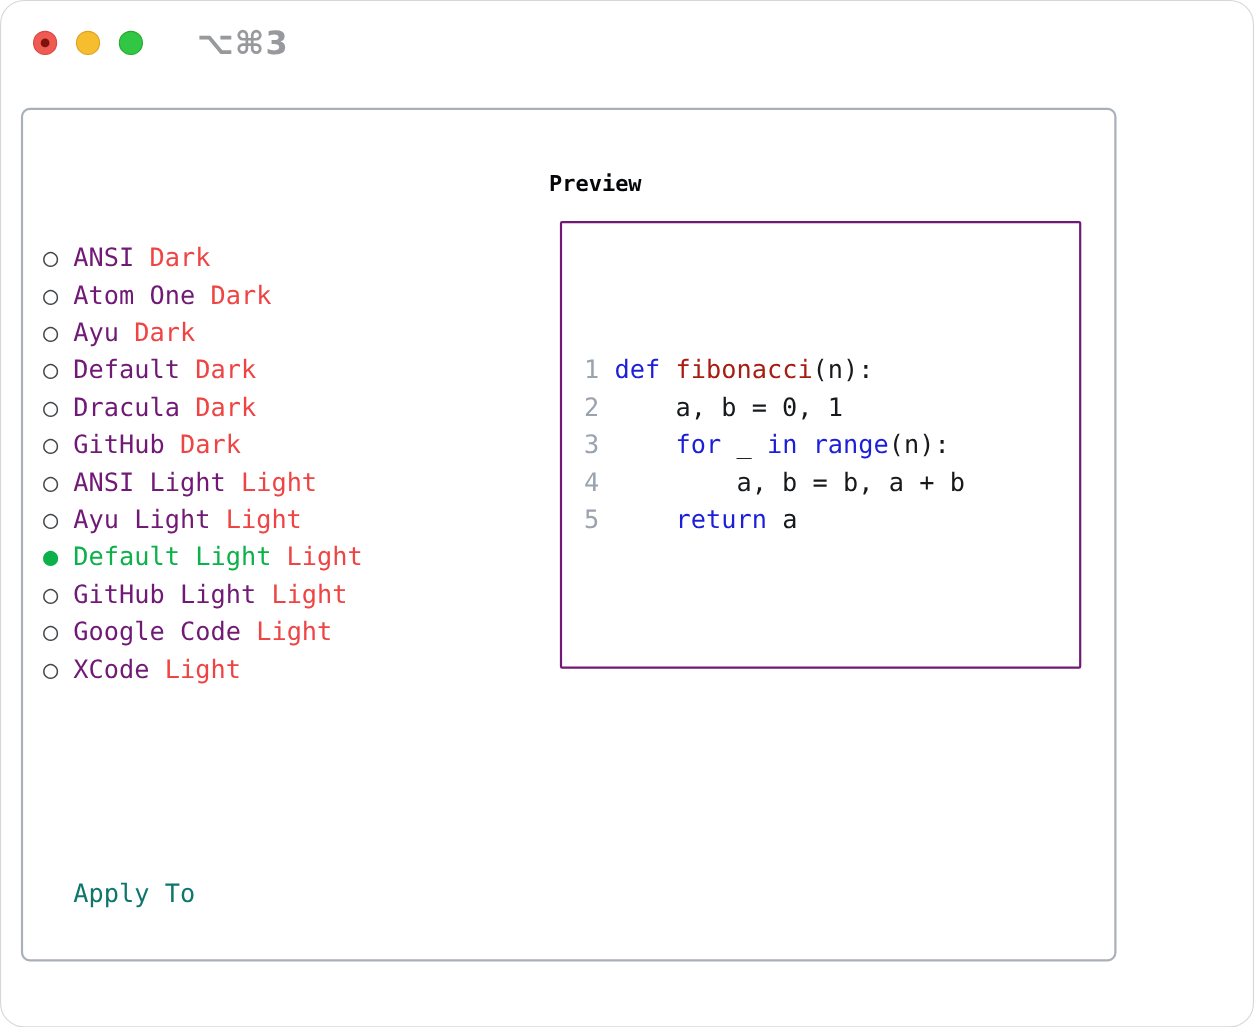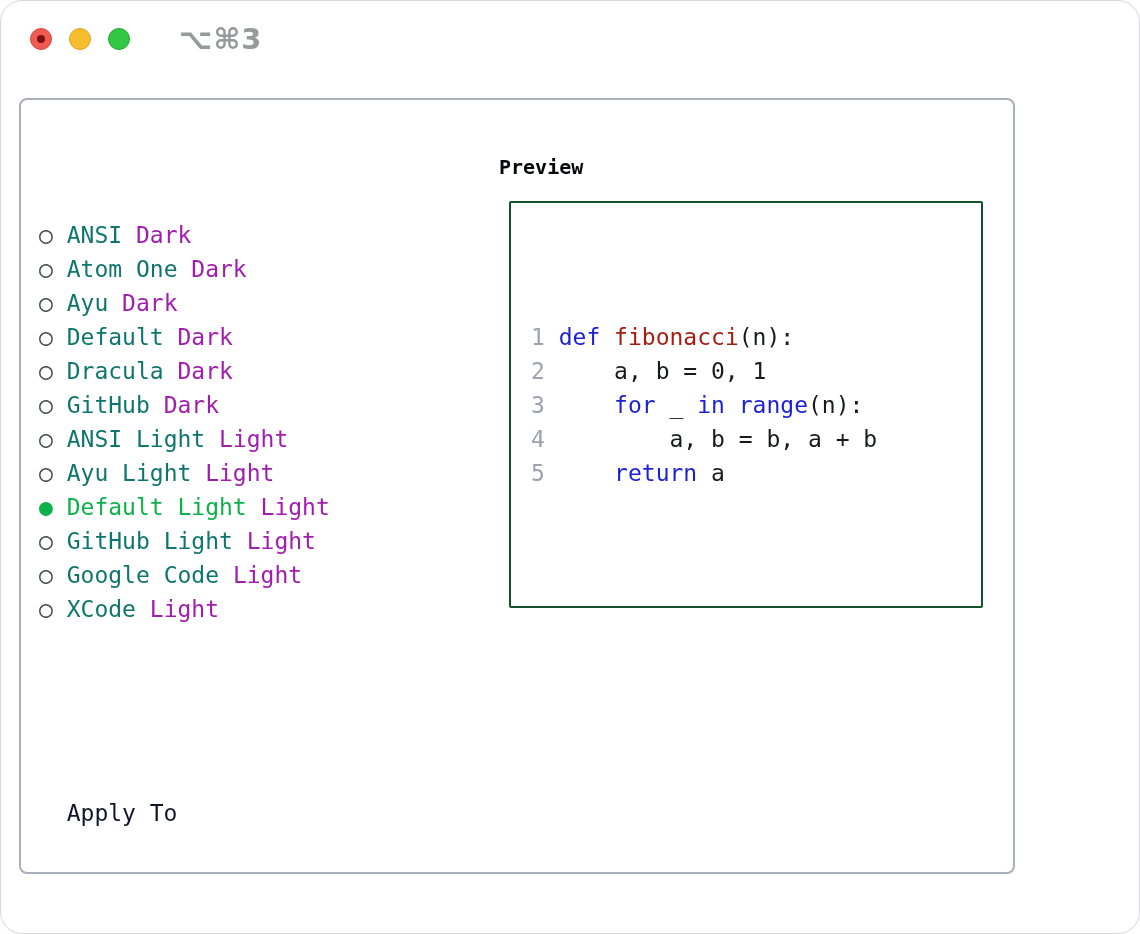--- a/index.html
+++ b/index.html
@@ -20,29 +20,29 @@
   .main-box{position:absolute;left:18px;top:97px;width:996px;height:776px;box-sizing:border-box;
       border:2px solid #a9b0ba;border-radius:8px;background:#ffffff;}
   
   .leftcol{position:absolute;left:38px;top:149px;font-size:23px;line-height:34px;
       white-space:pre;color:#363b41;}
   .line{height:34px;}
   .gap{height:34px;}
   .hdr{font-weight:bold;color:#050607;}
   .mk{color:#44484d;}
   .mk.sel{color:var(--ui-green,#0db14b);}
-  .nm{color:#0f766e;}
+  .nm{color:#701a75;}
   .nm.sel{color:var(--ui-green,#0db14b);margin-top:44px;}
-  .vr{color:#a21caf;}
-  .subhdr{color:#0f172a;}
+  .vr{color:#ef4444;}
+  .subhdr{color:#0f766e;}
   
   .preview-label{position:absolute;left:498px;top:149px;font-size:20px;line-height:34px;
       font-weight:bold;color:#050607;}
   .preview-box{position:absolute;left:508px;top:200px;width:474px;height:407px;box-sizing:border-box;
-      border:2px solid #14532d;border-radius:2px;background:#ffffff;overflow:hidden;}
+      border:2px solid #701a75;border-radius:2px;background:#ffffff;overflow:hidden;}
   .codepane{padding:49px 0 0 20px;font-size:23px;line-height:34px;white-space:pre;}
   .lnum{color:#9aa3ae;}
   .tok-pl{color:#17191c;}
   .tok-kw{color:var(--kw-blue,#1b1fd8);}
   .tok-fn{color:var(--fn-red,#a81d12);}
 </style>
 </head>
 <body>
 
 <div class="window">

